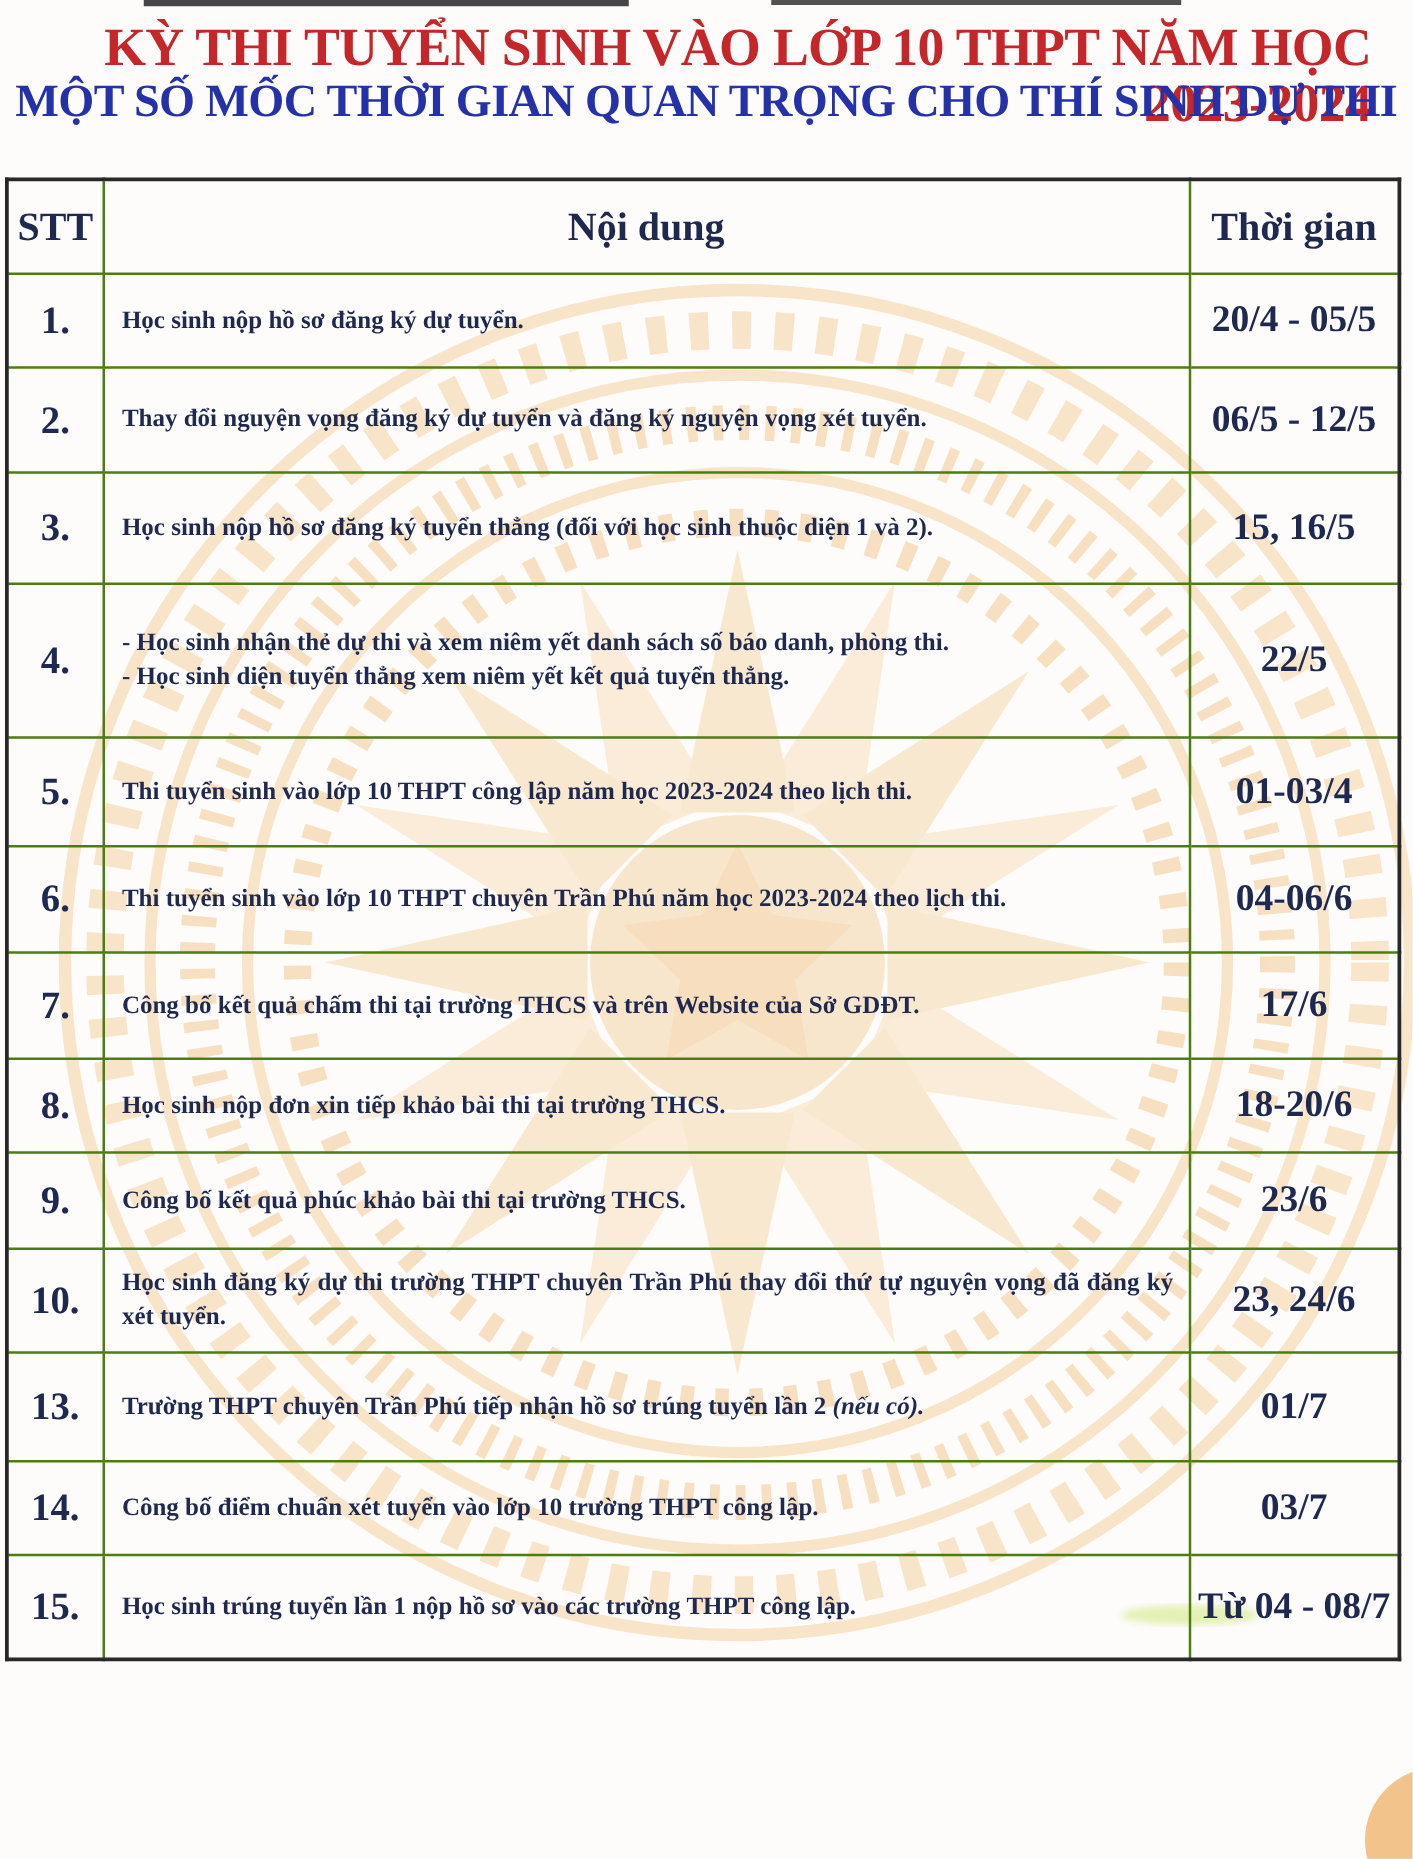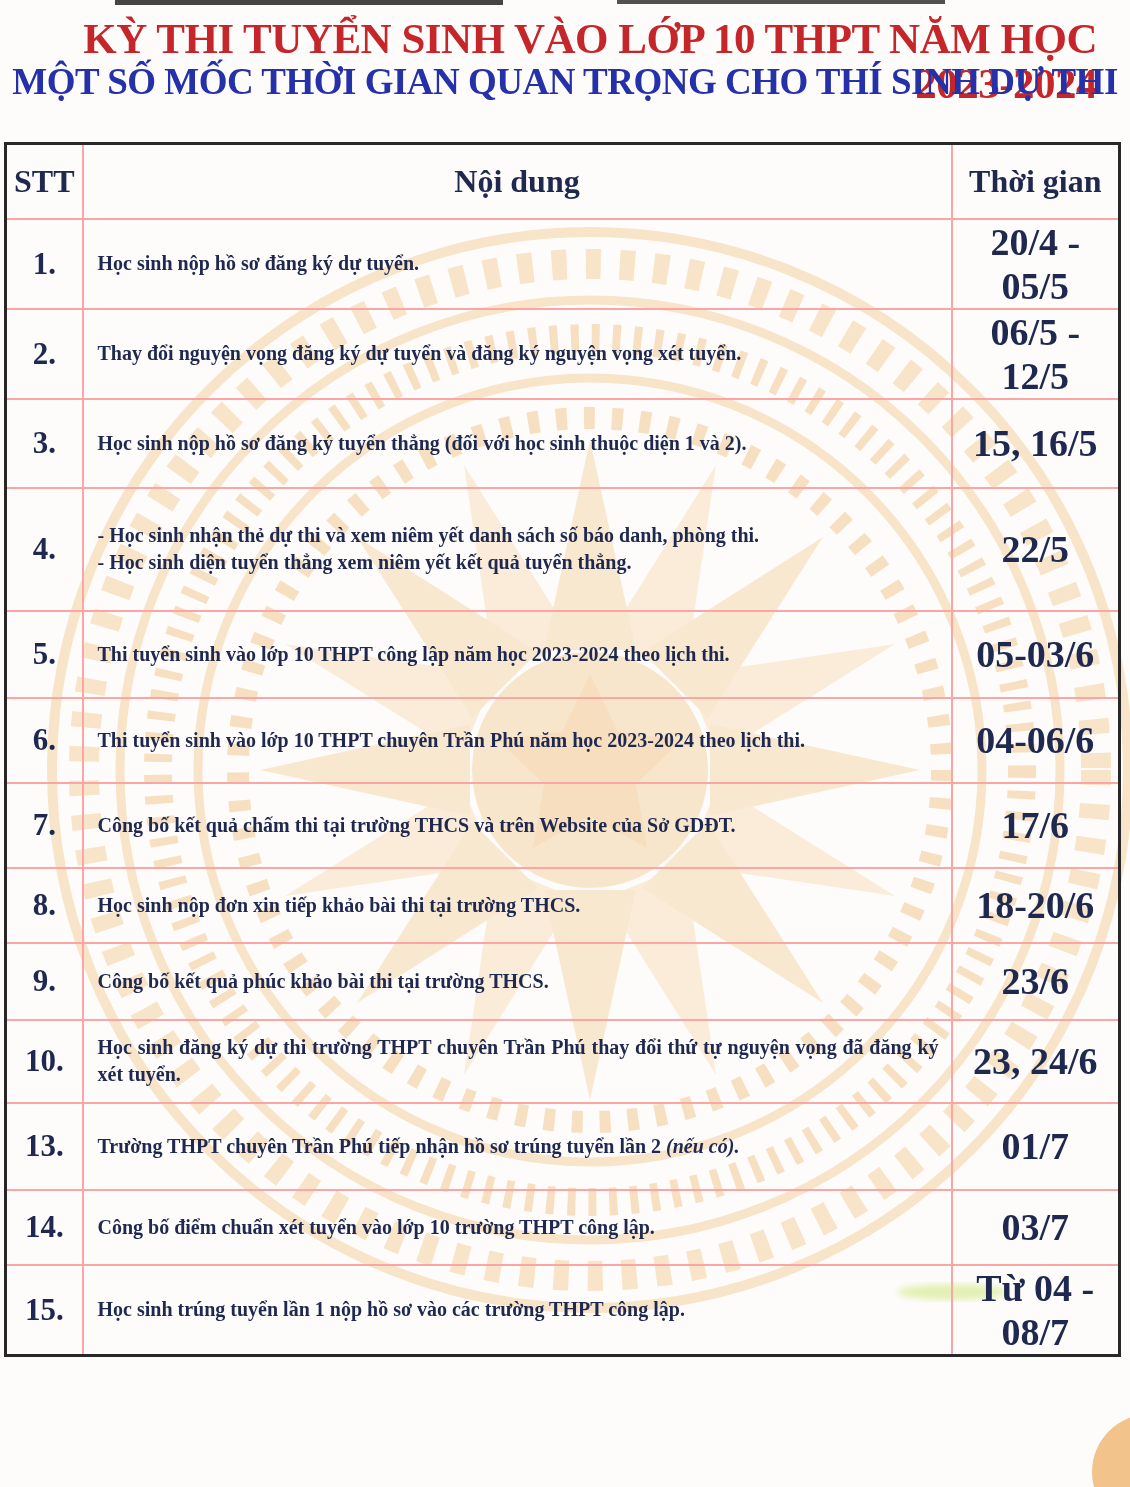--- a/index.html
+++ b/index.html
@@ -25,38 +25,38 @@
     text-align:center;font-weight:bold;font-size:37px;line-height:1.05;
     color:#2531a8;letter-spacing:-0.5px;
   }
   
   table.schedule{
     position:absolute;left:4px;top:142px;width:1114px;z-index:2;
     border-collapse:collapse;table-layout:fixed;
     background:transparent;
   }
   table.schedule td,table.schedule th{
-    border:2px solid #fca5a5;
+    border:2px solid #4d7c0f;
     vertical-align:middle;
     overflow:hidden;
     background:transparent;
     font-weight:bold;
     color:#1f2950;
   }
   table.schedule{border:3px solid #282828;}
   col.c-stt{width:77px;}
   col.c-content{width:869px;}
   col.c-time{width:168px;}
   th.hdr{font-size:32px;color:#c2272d;text-align:center;}
   td.cell-stt{font-size:31px;text-align:center;}
   td.cell-content{
     font-size:20px;text-align:justify;line-height:1.34;
     padding:4px 12px 4px 14px;white-space:pre-line;
   }
-  td.cell-time{font-size:38px;text-align:center;padding:0 4px;}
+  td.cell-time{font-size:30px;text-align:center;padding:0 4px;}
   td.cell-content em{}
   
   tr:nth-child(1){height:75px;}
   tr:nth-child(2){height:75px;}
   tr:nth-child(3){height:84px;}
   tr:nth-child(4){height:89px;}
   tr:nth-child(5){height:123px;}
   tr:nth-child(6){height:87px;}
   tr:nth-child(7){height:85px;}
   tr:nth-child(8){height:85px;}
@@ -147,21 +147,21 @@
   </tr>
   <tr>
     <td class="cell-stt">4.</td>
     <td class="cell-content">- Học sinh nhận thẻ dự thi và xem niêm yết danh sách số báo danh, phòng thi.
 - Học sinh diện tuyển thẳng xem niêm yết kết quả tuyển thẳng.</td>
     <td class="cell-time">22/5</td>
   </tr>
   <tr>
     <td class="cell-stt">5.</td>
     <td class="cell-content">Thi tuyển sinh vào lớp 10 THPT công lập năm học 2023-2024 theo lịch thi.</td>
-    <td class="cell-time">05-03/6</td>
+    <td class="cell-time">01-03/4</td>
   </tr>
   <tr>
     <td class="cell-stt">6.</td>
     <td class="cell-content">Thi tuyển sinh vào lớp 10 THPT chuyên Trần Phú năm học 2023-2024 theo lịch thi.</td>
     <td class="cell-time">04-06/6</td>
   </tr>
   <tr>
     <td class="cell-stt">7.</td>
     <td class="cell-content">Công bố kết quả chấm thi tại trường THCS và trên Website của Sở GDĐT.</td>
     <td class="cell-time">17/6</td>

